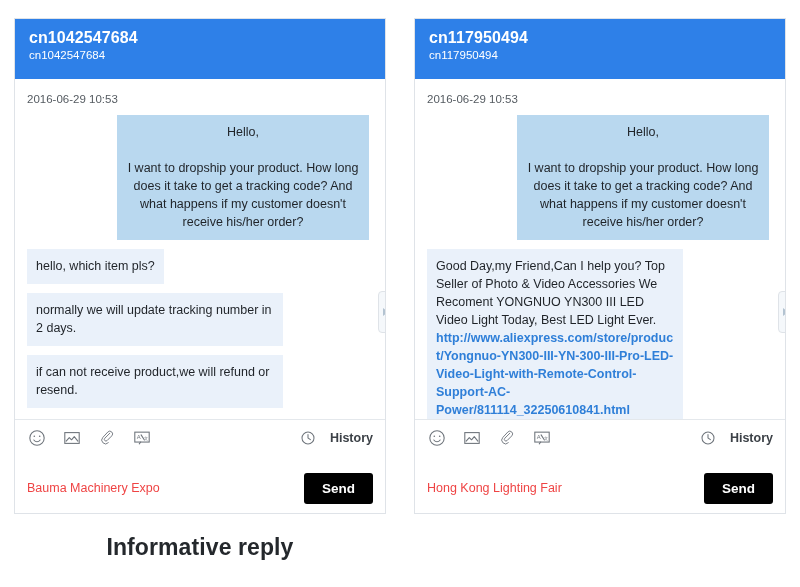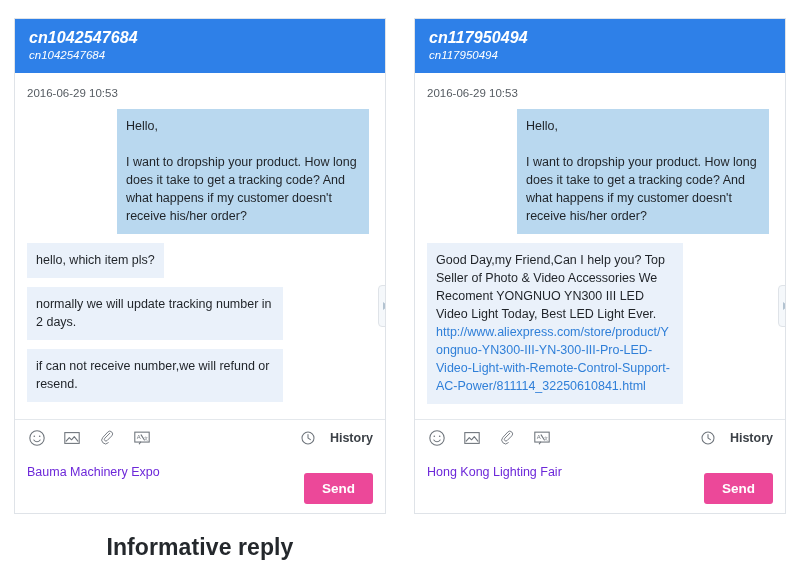--- a/index.html
+++ b/index.html
@@ -36,23 +36,22 @@
     background: #ffffff;
     border: 1px solid #dfe3e8;
     display: flex;
     flex-direction: column;
     overflow: visible;
   }
 
   .chat-header {
     background: #2e80e8;
     color: #ffffff;
-    padding: 9px 14px 10px 14px;
+    padding: 9px 14px 16px 14px;
     flex: 0 0 auto;
-    font-style: italic;
   }
   .chat-header .title {
     font-size: 16px;
     font-weight: bold;
     line-height: 19px;
     letter-spacing: 0.1px;
   }
   .chat-header .subtitle {
     font-size: 11.5px;
     line-height: 15px;
@@ -69,40 +68,40 @@
   }
 
   .timestamp {
     font-size: 11.5px;
     color: #555b61;
     margin: 4px 0 10px 0;
     padding-right: 32px;
   }
 
   .msg-row { display: flex; margin-bottom: 9px; }
-  .msg-row.incoming { justify-content: flex-end; padding-right: 4px; }
+  .msg-row.incoming { justify-content: flex-end; padding-right: 4px; text-align: center; }
   .msg-row.outgoing { justify-content: flex-start; }
 
   .bubble {
     font-size: 12.5px;
     line-height: 18px;
     color: #1f2328;
     padding: 8px 9px 9px 9px;
     word-break: break-word;
     white-space: pre-wrap;
   }
   .bubble.incoming {
     background: #b9d8ef;
     max-width: 252px;
   }
   .bubble.outgoing {
     background: #eaf1fa;
     max-width: 256px;
   }
-  .bubble .link { color: #2f7fd8; }
+  .bubble .link { color: #2f7fd8; font-weight: bold; }
 
   
   .side-handle {
     position: absolute;
     right: -8px;
     top: 212px;
     width: 15px;
     height: 42px;
     background: #f5f8fb;
     border: 1px solid #dfe3e8;
@@ -150,30 +149,30 @@
   
   .compose {
     flex: 1 1 auto;
     min-height: 58px;
     position: relative;
     background: #ffffff;
   }
   .compose-text {
     position: absolute;
     left: 12px;
-    bottom: 32px;
+    bottom: 16px;
     font-size: 12.5px;
-    color: #6d28d9;
+    color: #ef4444;
     line-height: 17px;
   }
   .send-button {
     position: absolute;
     right: 12px;
     bottom: 9px;
-    background: #ec4899;
+    background: #000000;
     color: #ffffff;
     font-size: 13.5px;
     font-weight: bold;
     border: none;
     border-radius: 3px;
     padding: 8px 18px;
     cursor: pointer;
     font-family: "Liberation Sans", sans-serif;
     margin-top: 48px;
   }
@@ -213,21 +212,21 @@
 
           <div class="msg-row outgoing">
             <div class="bubble outgoing">hello, which item pls?</div>
           </div>
 
           <div class="msg-row outgoing">
             <div class="bubble outgoing">normally we will update tracking number in 2 days.</div>
           </div>
 
           <div class="msg-row outgoing">
-            <div class="bubble outgoing">if can not receive number,we will refund or resend.</div>
+            <div class="bubble outgoing">if can not receive product,we will refund or resend.</div>
           </div>
 
           <div class="side-handle">
             <span class="tri"></span>
           </div>
         </div>
 
         <div class="chat-toolbar">
           <span class="tool-icon">
             <svg viewBox="0 0 20 20" width="18" height="18" fill="none" stroke="currentColor" stroke-width="1.2">

